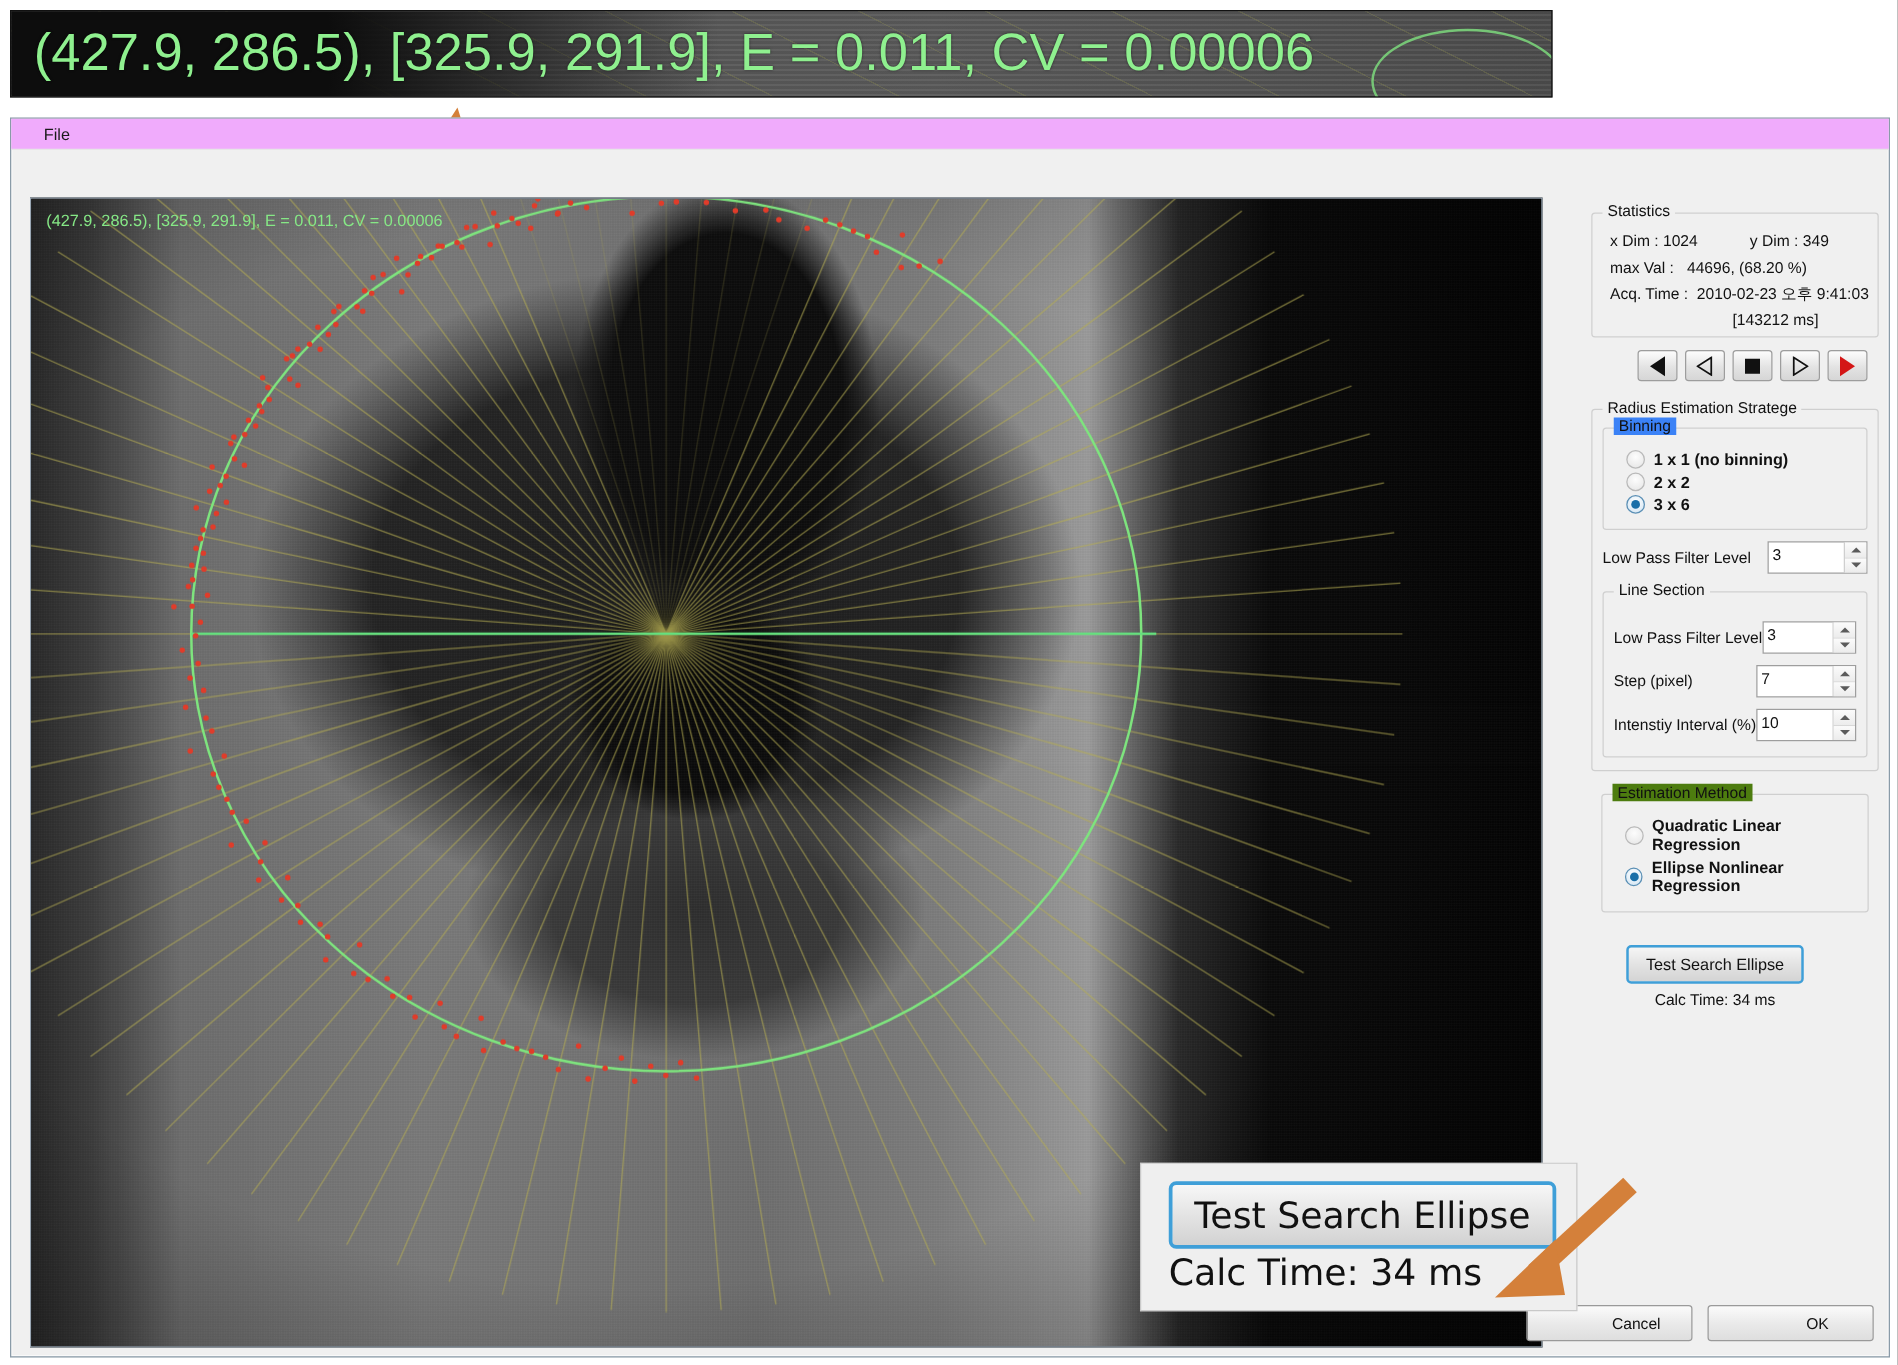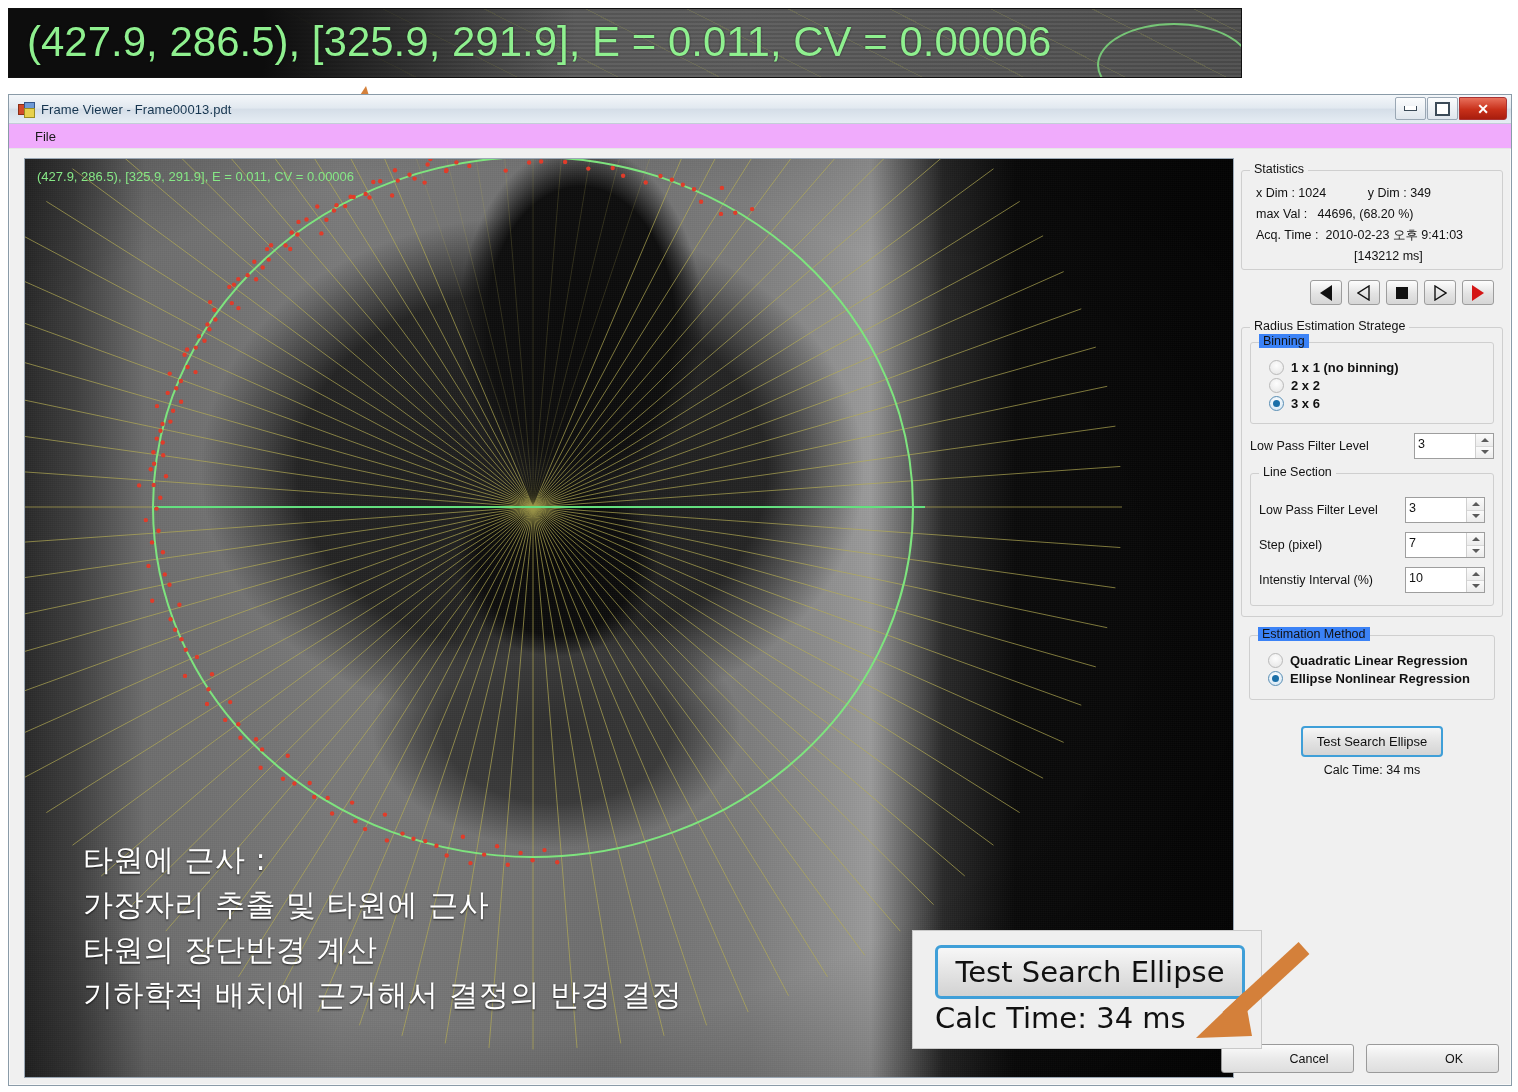--- a/index.html
+++ b/index.html
@@ -93,21 +93,21 @@
     position:absolute;left:12px;top:10px;font-size:13px;color:#86e886;white-space:nowrap;
   }
   #annotation{
     position:absolute;left:58px;bottom:60px;color:#ffffff;font-size:30px;line-height:45px;
     font-family:"DejaVu Sans",sans-serif;letter-spacing:.5px;white-space:pre-line;
     text-shadow:0 1px 2px rgba(0,0,0,.75);
   }
 
   
   #side-panel{position:absolute;left:1232px;top:10px;width:262px;bottom:0;}
-  .grp{position:relative;border:1px solid #cfcfcf;border-radius:3px;background:#f0f0f0;}
+  .grp{position:relative;border:1px solid #cfcfcf;border-radius:3px;background:#f0f0f0;margin-left:32px;}
   .grp>.legend{position:absolute;top:-9px;left:8px;background:#f0f0f0;padding:0 4px;font-size:12.5px;color:#111;}
 
   #stats{height:98px;margin-top:12px;}
   #stats .line{font-size:12.5px;color:#111;margin-left:14px;line-height:21px;white-space:pre;}
   #stats .l1{margin-top:12px;}
 
   #nav-row{display:flex;gap:6px;justify-content:flex-end;margin-top:10px;padding-right:9px;}
   .navbtn{width:30px;height:23px;border:1px solid #9d9d9d;border-radius:3px;
     background:linear-gradient(180deg,#fdfdfd,#e3e3e3 55%,#d6d6d6);
     display:flex;align-items:center;justify-content:center;}
@@ -143,21 +143,21 @@
       background:linear-gradient(180deg,#fbfbfb,#ececec);}
   .spin .arrows div:first-child{border-bottom:1px solid #d8d8d8;}
   .caret-up{width:0;height:0;border-left:4px solid transparent;border-right:4px solid transparent;border-bottom:4px solid #5b5b5b;}
   .caret-dn{width:0;height:0;border-left:4px solid transparent;border-right:4px solid transparent;border-top:4px solid #5b5b5b;}
 
   #linesection{margin:14px 8px 0 8px;border:1px solid #cfcfcf;border-radius:3px;position:relative;padding:14px 0 12px 0;}
   #linesection>.legend{position:absolute;top:-9px;left:8px;background:#f0f0f0;padding:0 4px;font-size:12.5px;color:#111;}
 
   #estimation{margin-top:18px;padding:0 0 10px 0;}
   #estimation .inner{margin:14px 8px 0 8px;border:1px solid #cfcfcf;border-radius:3px;position:relative;padding:14px 0 10px 0;}
-  #estimation .inner>.legend{position:absolute;top:-9px;left:8px;background:#3b82f6;padding:0 4px;font-size:12.5px;color:#111;}
+  #estimation .inner>.legend{position:absolute;top:-9px;left:8px;background:#4d7c0f;padding:0 4px;font-size:12.5px;color:#111;}
 
   #test-area{margin-top:16px;text-align:center;}
   #test-btn{display:inline-block;padding:6px 14px;border:2px solid #3f9fd8;border-radius:4px;
      background:linear-gradient(180deg,#f6f6f6,#e2e2e2 52%,#d4d4d4);font-size:13px;color:#111;}
   #calc-time{font-size:12.5px;color:#111;margin-top:6px;}
 
   #dialog-buttons{position:absolute;right:12px;bottom:12px;display:flex;gap:12px;}
   .dbtn{width:88px;height:27px;border:1px solid #9a9a9a;border-radius:3px;
      background:linear-gradient(180deg,#fbfbfb,#eaeaea 50%,#dedede);
      display:flex;align-items:center;justify-content:center;font-size:12.5px;color:#111;padding-left:43px;}
@@ -186,39 +186,20 @@
   <div class="txt">(427.9, 286.5), [325.9, 291.9], E = 0.011, CV = 0.00006</div>
 </div>
 
 <svg class="arrow" style="left:270px;top:74px;width:130px;height:110px" viewBox="0 0 130 110">
   <path d="M22,104 L78,38" stroke="#d4803a" stroke-width="15" stroke-linecap="butt"></path>
   <path d="M96,12 L66,58 L107,48 Z" fill="#d4803a"></path>
 </svg>
 
 <div id="app-window">
 
-  <div id="title-bar">
-    <div id="app-icon">
-      <div class="sq1"></div>
-        <div class="sq2"></div>
-        <div class="sq3"></div>
-    </div>
-    <div id="title-text">Frame Viewer - Frame00013.pdt</div>
-    <div id="win-buttons">
-      <div class="wbtn">
-          <div class="min"></div>
-        </div>
-      <div class="wbtn">
-          <div class="max"></div>
-        </div>
-      <div class="wbtn close">
-          <span class="x">✕</span>
-        </div>
-    </div>
-  </div>
 
   <div id="menu-bar">
     <div class="mi">File</div>
   </div>
 
   <div id="content">
 
     <div id="image-viewer">
       <div id="xray">
         <div class="grain"></div>
@@ -462,24 +443,20 @@
             <circle cx="344.5" cy="38.5" r="2.2"></circle>
             <circle cx="355.1" cy="22.3" r="2.2"></circle>
             <circle cx="372.8" cy="21.6" r="2.2"></circle>
             <circle cx="389.6" cy="19.6" r="2.2"></circle>
             <circle cx="402.6" cy="5.5" r="2.2"></circle>
             <circle cx="421.4" cy="11.3" r="2.2"></circle>
           </g>
       </svg>
 
       <div id="overlay-text">(427.9, 286.5), [325.9, 291.9], E = 0.011, CV = 0.00006</div>
-      <div id="annotation">타원에 근사 :
-가장자리 추출 및 타원에 근사
-타원의  장단반경  계산
-기하학적 배치에 근거해서 결정의 반경 결정</div>
     </div>
 
     <div id="side-panel">
 
       <div class="grp" id="stats">
         <div class="legend">Statistics</div>
         <div class="line l1">x Dim : 1024            y Dim : 349</div>
         <div class="line">max Val :   44696, (68.20 %)</div>
         <div class="line">Acq. Time :  2010-02-23 오후 9:41:03</div>
         <div class="line" style="margin-left:112px">[143212 ms]</div>

